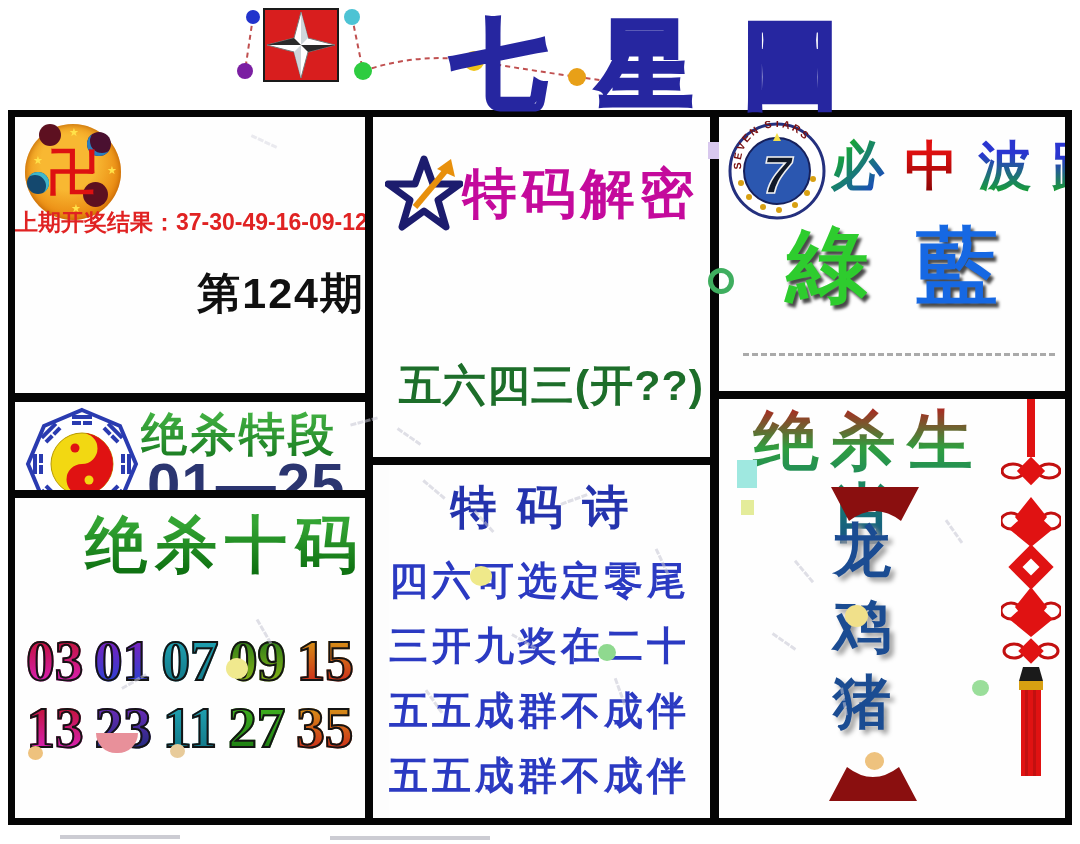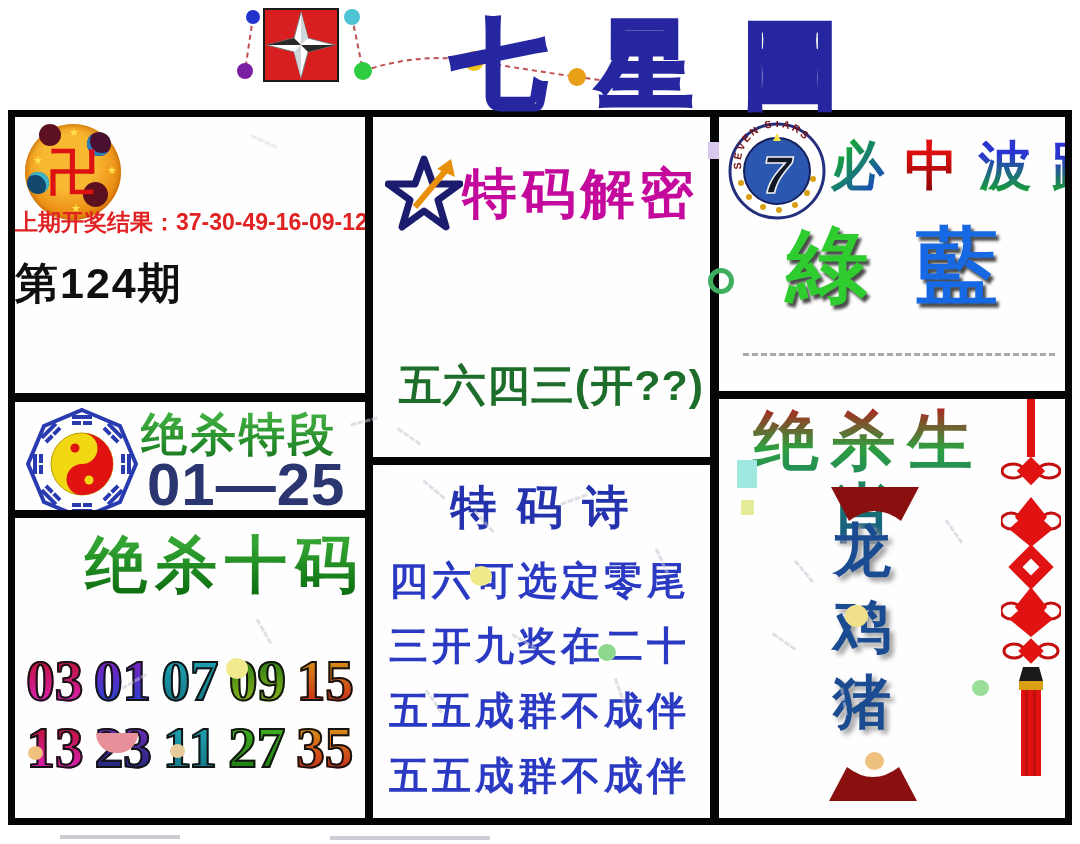--- a/index.html
+++ b/index.html
@@ -18,38 +18,38 @@
 
   
   #grid { position:absolute; left:8px; top:110px; width:1064px; height:715px;
           border:7px solid #050505; display:flex; background:#fdfdfd; }
   .col { display:flex; flex-direction:column; }
   #col-left   { width:358px; border-right:8px solid #050505; }
   #col-mid    { width:346px; border-right:9px solid #050505; }
   #col-right  { flex:1; }
   .box { position:relative; overflow:hidden; background:#fefefe; }
   #box-left-top    { height:285px; border-bottom:9px solid #050505; }
-  #box-left-mid    { height:116px; border-bottom:8px solid #050505; }
+  #box-left-mid    { height:96px; border-bottom:8px solid #050505; }
   #box-left-bottom { flex:1; }
   #box-mid-top     { height:348px; border-bottom:8px solid #050505; }
   #box-mid-bottom  { flex:1;margin-left:16px; }
   #box-right-top   { height:282px; border-bottom:8px solid #050505; }
   #box-right-bottom{ flex:1; }
 
   
   #badge { position:absolute; left:10px; top:7px; width:96px; height:96px; border-radius:50%;
            background:radial-gradient(circle at 45% 40%, #f8b832 35%, #e8820c 75%, #d9720a);
            box-shadow:inset 0 0 6px #b55f05; }
   #badge-symbol { position:absolute; left:0; top:0; width:96px; height:96px; line-height:96px;
                   text-align:center; font-size:50px; font-weight:bold; color:#dd1111; }
   .badge-spot { position:absolute; border-radius:50%; }
   .badge-star { position:absolute; font-size:11px; color:#ffe24a; }
   #last-draw { position:absolute; top:90px; left:0; width:100%; text-align:center;
                color:#e02222; font-weight:bold; font-size:23px; white-space:nowrap; }
-  #issue { position:absolute; top:138px; left:0; width:100%; text-align:left;
+  #issue { position:absolute; top:148px; left:0; width:100%; text-align:right;
            color:#101010; font-weight:bold; font-size:43px; letter-spacing:2px; }
 
   
   #bagua { position:absolute; left:10px; top:5px; }
   #kill-seg-title { position:absolute; left:126px; top:2px; font-size:46px; font-weight:bold;
                     letter-spacing:3px;
                     background-image:linear-gradient(180deg,#44b344 10%,#187a20 90%);
                     -webkit-background-clip:text; background-clip:text; color:transparent; }
   #kill-seg-range { position:absolute; left:132px; top:48px; font-size:60px; font-weight:bold;
                     color:#2b3570; letter-spacing:1px; }

